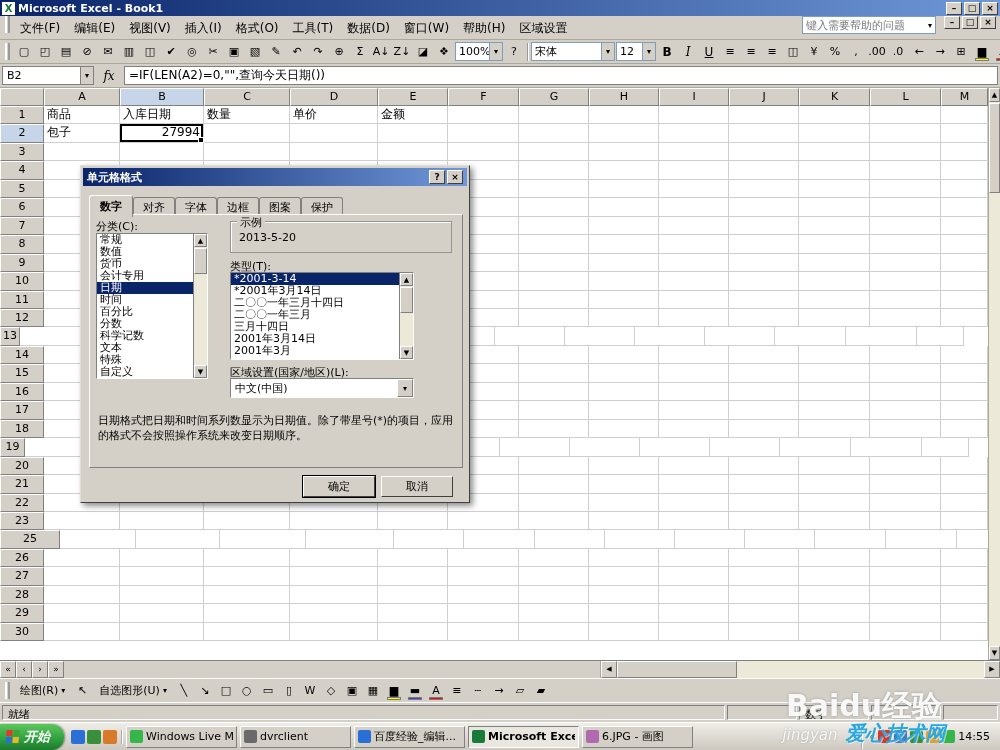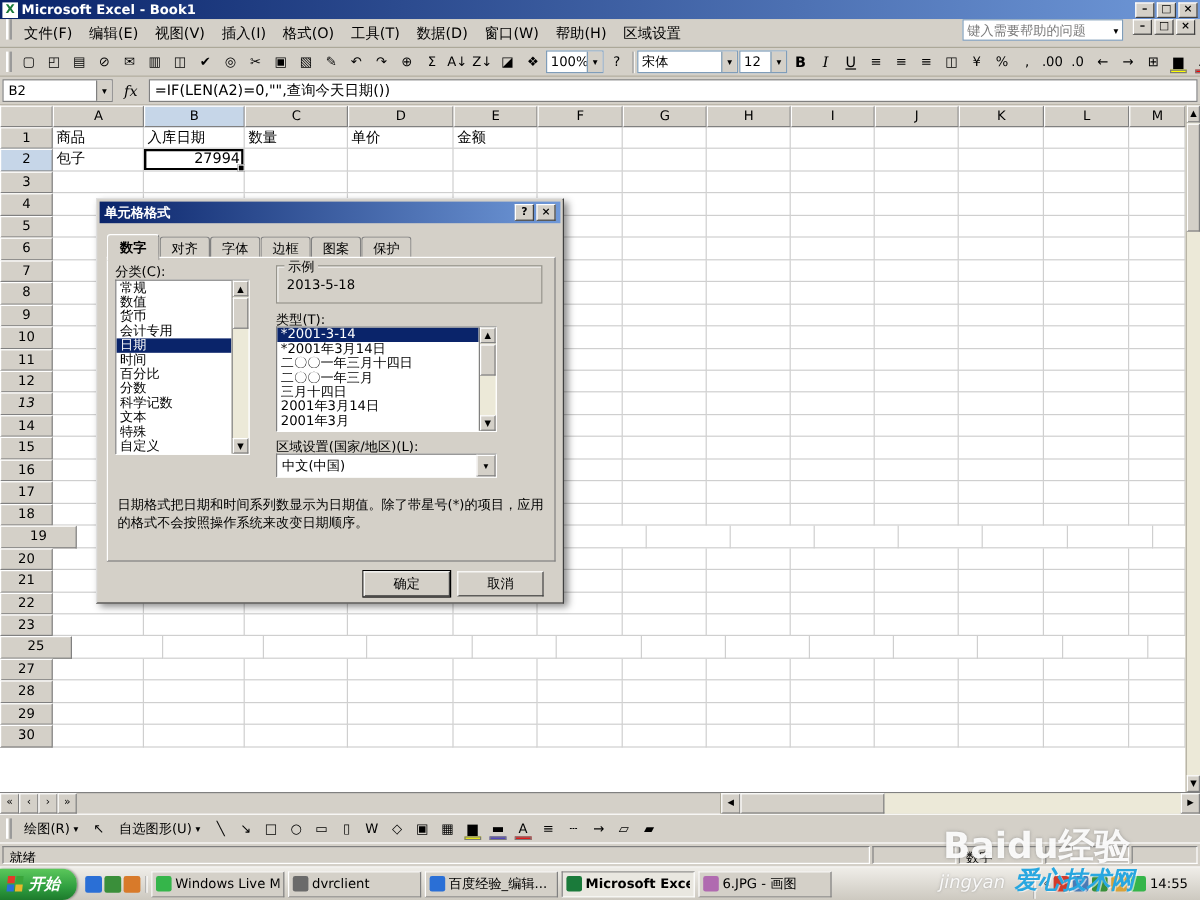--- a/index.html
+++ b/index.html
@@ -449,21 +449,21 @@
             <div class="cell" data-name="cell-F12" style="width: 71px;"></div>
             <div class="cell" data-name="cell-G12" style="width: 70px;"></div>
             <div class="cell" data-name="cell-H12" style="width: 70px;"></div>
             <div class="cell" data-name="cell-I12" style="width: 70px;"></div>
             <div class="cell" data-name="cell-J12" style="width: 70px;"></div>
             <div class="cell" data-name="cell-K12" style="width: 71px;"></div>
             <div class="cell" data-name="cell-L12" style="width: 71px;"></div>
             <div class="cell" data-name="cell-M12" style="width: 47px;"></div>
           </div>
           <div class="grow">
-            <div class="hdr rowh" data-name="row-header-13" style="width: 44px; font-style: italic;">13</div>
+            <div class="hdr rowh" data-name="row-header-13" style="width: 20px;">13</div>
             <div class="cell" data-name="cell-A13" style="width: 76px;"></div>
             <div class="cell" data-name="cell-B13" style="width: 84px;"></div>
             <div class="cell" data-name="cell-C13" style="width: 86px;"></div>
             <div class="cell" data-name="cell-D13" style="width: 88px;"></div>
             <div class="cell" data-name="cell-E13" style="width: 70px;"></div>
             <div class="cell" data-name="cell-F13" style="width: 71px;"></div>
             <div class="cell" data-name="cell-G13" style="width: 70px;"></div>
             <div class="cell" data-name="cell-H13" style="width: 70px;"></div>
             <div class="cell" data-name="cell-I13" style="width: 70px;"></div>
             <div class="cell" data-name="cell-J13" style="width: 70px;"></div>
@@ -545,21 +545,21 @@
             <div class="cell" data-name="cell-F18" style="width: 71px;"></div>
             <div class="cell" data-name="cell-G18" style="width: 70px;"></div>
             <div class="cell" data-name="cell-H18" style="width: 70px;"></div>
             <div class="cell" data-name="cell-I18" style="width: 70px;"></div>
             <div class="cell" data-name="cell-J18" style="width: 70px;"></div>
             <div class="cell" data-name="cell-K18" style="width: 71px;"></div>
             <div class="cell" data-name="cell-L18" style="width: 71px;"></div>
             <div class="cell" data-name="cell-M18" style="width: 47px;"></div>
           </div>
           <div class="grow">
-            <div class="hdr rowh" data-name="row-header-19" style="width: 64px;">19</div>
+            <div class="hdr rowh" data-name="row-header-19" style="width: 25px;">19</div>
             <div class="cell" data-name="cell-A19" style="width: 76px;"></div>
             <div class="cell" data-name="cell-B19" style="width: 84px;"></div>
             <div class="cell" data-name="cell-C19" style="width: 86px;"></div>
             <div class="cell" data-name="cell-D19" style="width: 88px;"></div>
             <div class="cell" data-name="cell-E19" style="width: 70px;"></div>
             <div class="cell" data-name="cell-F19" style="width: 71px;"></div>
             <div class="cell" data-name="cell-G19" style="width: 70px;"></div>
             <div class="cell" data-name="cell-H19" style="width: 70px;"></div>
             <div class="cell" data-name="cell-I19" style="width: 70px;"></div>
             <div class="cell" data-name="cell-J19" style="width: 70px;"></div>
@@ -639,20 +639,36 @@
             <div class="cell" data-name="cell-D25" style="width: 88px;"></div>
             <div class="cell" data-name="cell-E25" style="width: 70px;"></div>
             <div class="cell" data-name="cell-F25" style="width: 71px;"></div>
             <div class="cell" data-name="cell-G25" style="width: 70px;"></div>
             <div class="cell" data-name="cell-H25" style="width: 70px;"></div>
             <div class="cell" data-name="cell-I25" style="width: 70px;"></div>
             <div class="cell" data-name="cell-J25" style="width: 70px;"></div>
             <div class="cell" data-name="cell-K25" style="width: 71px;"></div>
             <div class="cell" data-name="cell-L25" style="width: 71px;"></div>
             <div class="cell" data-name="cell-M25" style="width: 47px;"></div>
+          </div>
+          <div class="grow">
+            <div class="hdr rowh" data-name="row-header-26" style="width: 44px;">26</div>
+            <div class="cell" data-name="cell-A26" style="width: 76px;"></div>
+            <div class="cell" data-name="cell-B26" style="width: 84px;"></div>
+            <div class="cell" data-name="cell-C26" style="width: 86px;"></div>
+            <div class="cell" data-name="cell-D26" style="width: 88px;"></div>
+            <div class="cell" data-name="cell-E26" style="width: 70px;"></div>
+            <div class="cell" data-name="cell-F26" style="width: 71px;"></div>
+            <div class="cell" data-name="cell-G26" style="width: 70px;"></div>
+            <div class="cell" data-name="cell-H26" style="width: 70px;"></div>
+            <div class="cell" data-name="cell-I26" style="width: 70px;"></div>
+            <div class="cell" data-name="cell-J26" style="width: 70px;"></div>
+            <div class="cell" data-name="cell-K26" style="width: 71px;"></div>
+            <div class="cell" data-name="cell-L26" style="width: 71px;"></div>
+            <div class="cell" data-name="cell-M26" style="width: 47px;"></div>
           </div>
           <div class="grow">
             <div class="hdr rowh" data-name="row-header-27" style="width: 44px;">27</div>
             <div class="cell" data-name="cell-A27" style="width: 76px;"></div>
             <div class="cell" data-name="cell-B27" style="width: 84px;"></div>
             <div class="cell" data-name="cell-C27" style="width: 86px;"></div>
             <div class="cell" data-name="cell-D27" style="width: 88px;"></div>
             <div class="cell" data-name="cell-E27" style="width: 70px;"></div>
             <div class="cell" data-name="cell-F27" style="width: 71px;"></div>
             <div class="cell" data-name="cell-G27" style="width: 70px;"></div>
@@ -864,21 +880,21 @@
           </div>
         <div class="lscroll" data-name="category-scrollbar">
           <div class="sbtn" data-name="scroll-up-icon">▲</div>
           <div class="lthumb" data-name="scroll-thumb"></div>
           <div class="lfill"></div>
           <div class="sbtn" data-name="scroll-down-icon">▼</div>
         </div>
       </div>
       <div class="groupbox" style="left:140px;top:6px;width:222px;height:32px;" data-name="sample-groupbox">
         <span class="gb-caption" data-name="sample-label">示例</span>
-        <span class="gb-value" data-name="sample-value">2013-5-18</span>
+        <span class="gb-value" data-name="sample-value">2013-5-20</span>
       </div>
       <div class="dlg-label" style="left:140px;top:44px;" data-name="type-label">类型(T):</div>
       <div class="listbox" style="left:140px;top:57px;width:184px;height:88px;" data-name="type-listbox">
         <div class="list-items" id="type-list">
             <div class="li-item sel" data-name="type-option">*2001-3-14</div>
             <div class="li-item" data-name="type-option">*2001年3月14日</div>
             <div class="li-item" data-name="type-option">二〇〇一年三月十四日</div>
             <div class="li-item" data-name="type-option">二〇〇一年三月</div>
             <div class="li-item" data-name="type-option">三月十四日</div>
             <div class="li-item" data-name="type-option">2001年3月14日</div>

